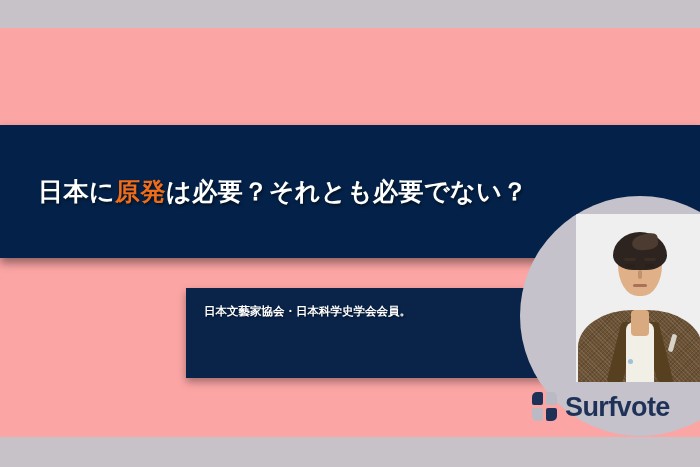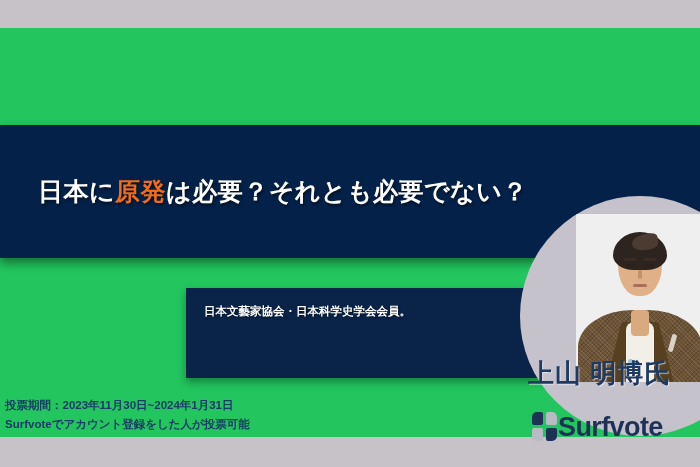--- a/index.html
+++ b/index.html
@@ -2,21 +2,21 @@
 <html><head>
 <meta charset="utf-8">
 <style>
   * { margin:0; padding:0; box-sizing:border-box; }
   html,body { width:700px; height:467px; overflow:hidden; }
   body {
     font-family:"Liberation Sans","DejaVu Sans",sans-serif;
     background:#ffffff;
     position:relative;
   }
-  #stage { position:relative; width:700px; height:467px; background:#22c55e; overflow:hidden; }
+  #stage { position:relative; width:700px; height:467px; background:#fca5a5; overflow:hidden; }
 
   .band-top {
     position:absolute; left:0; top:0; width:700px; height:28px;
     background:#c6c2c8;
   }
   .band-bottom {
     position:absolute; left:0; top:437px; width:700px; height:30px;
     background:#c6c2c8;
   }
 
@@ -134,21 +134,21 @@
     font-weight:bold;
     letter-spacing:1px;
     white-space:nowrap;
     text-shadow:1px 1px 1px rgba(255,255,255,.6);
   }
 
   
   .brand {
     position:absolute; left:532px; top:392px;
     z-index:8;
-    display:flex; align-items:center; gap:0;margin-top:20px;
+    display:flex; align-items:center; gap:7px;
   }
   .brand-mark {
     width:26px; height:30px;
     position:relative;
   }
   .bm-tl { position:absolute; left:0;  top:0;   width:11px; height:13px; background:#1e3257; border-radius:5px 2px 2px 2px; }
   .bm-tr { position:absolute; left:14px; top:0;  width:11px; height:13px; background:#b9bac4; border-radius:2px 5px 2px 2px; }
   .bm-bl { position:absolute; left:0;  top:16px; width:11px; height:13px; background:#b9bac4; border-radius:2px 2px 2px 5px; }
   .bm-br { position:absolute; left:14px; top:16px; width:11px; height:13px; background:#1e3257; border-radius:2px 2px 5px 2px; }
   .brand-word {
@@ -203,32 +203,27 @@
   </div>
 
   <div class="banner-main">
     <div class="banner-title"><span>日本に</span><span class="accent">原発</span><span>は必要？それとも必要でない？</span></div>
   </div>
 
   <div class="banner-desc">
     <div class="desc-line">日本文藝家協会・日本科学史学会会員。</div>
   </div>
 
-  <div class="person-name">上山 明博氏</div>
 
   <div class="brand">
     <div class="brand-mark">
       <div class="bm-tl"></div>
       <div class="bm-tr"></div>
       <div class="bm-bl"></div>
       <div class="bm-br"></div>
     </div>
     <div class="brand-word">Surfvote</div>
   </div>
 
-  <div class="vote-info">
-    <div class="vote-line">投票期間：2023年11月30日~2024年1月31日</div>
-    <div class="vote-line">Surfvoteでアカウント登録をした人が投票可能</div>
-  </div>
 
   <div class="band-bottom"></div>
 
 </div>
 
 </body></html>

